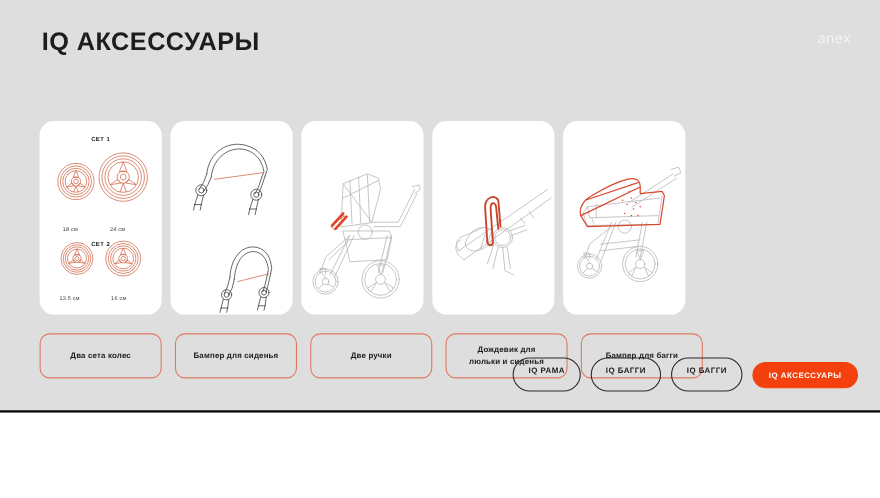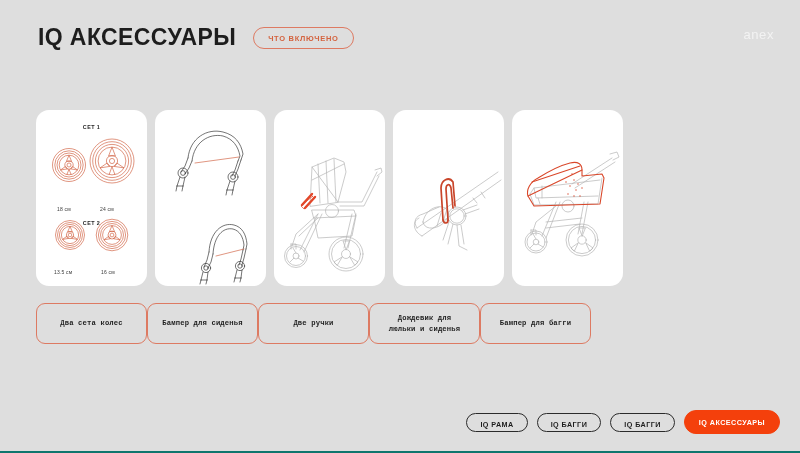--- a/index.html
+++ b/index.html
@@ -3,23 +3,23 @@
 <meta charset="utf-8">
 <style>
   * { box-sizing: border-box; margin: 0; padding: 0; }
   html, body {
     width: 800px; height: 453px;
     font-family: "Liberation Sans", sans-serif;
     background: #ffffff;
   }
   .slide {
     position: relative;
-    width: 800px; height: 453px;
+    width: 800px; height: 375px;
     background: #dedede;
-    border-bottom: 2px solid #0f766e;
+    border-bottom: 2px solid #000000;
     overflow: hidden;
   }
 
   
   .header {
     position: absolute;
     left: 38px; top: 26px;
     display: flex; align-items: center; gap: 17px;
   }
   .page-title {
@@ -80,22 +80,21 @@
     color: #3a3a3a;
     letter-spacing: 0.2px;
     white-space: nowrap;
   }
 
   
   .captions {
     position: absolute;
     left: 36px; top: 303px;
     display: flex;
-    gap: 0;
-    font-family: Liberation Mono, monospace;
+    gap: 12px;
   }
   .caption {
     width: 111px; height: 41px;
     border: 1px solid #dd7a62;
     border-radius: 9px;
     display: flex; align-items: center; justify-content: center;
     text-align: center;
     font-size: 7.2px;
     font-weight: bold;
     letter-spacing: 0.15px;
@@ -112,38 +111,37 @@
     display: flex; align-items: center; gap: 9px;
   }
   .pill {
     border: 1px solid #2b2b2b;
     border-radius: 20px;
     color: #1d1d1d;
     background: transparent;
     font-size: 7.2px;
     font-weight: bold;
     letter-spacing: 0.45px;
-    padding: 6px 13px 2px;
+    padding: 6px 13px 14px;
     white-space: nowrap;
   }
   .pill.active {
     background: #f4400c;
     border-color: #f4400c;
     color: #ffffff;
     padding: 7px 14px 6px;
   }
 </style>
 </head>
 <body>
 
 <div class="slide">
 
   <div class="header">
     <div class="page-title">IQ АКСЕССУАРЫ</div>
-    <div class="badge">ЧТО ВКЛЮЧЕНО</div>
   </div>
 
   <div class="logo">anex</div>
 
   <div class="cards">
 
     <div class="card">
       <div class="set-label" style="top:14px">СЕТ 1</div>
       <svg width="111" height="176" viewBox="0 0 111 176">
         <g fill="none" stroke="#d2694a" stroke-width="0.7">

